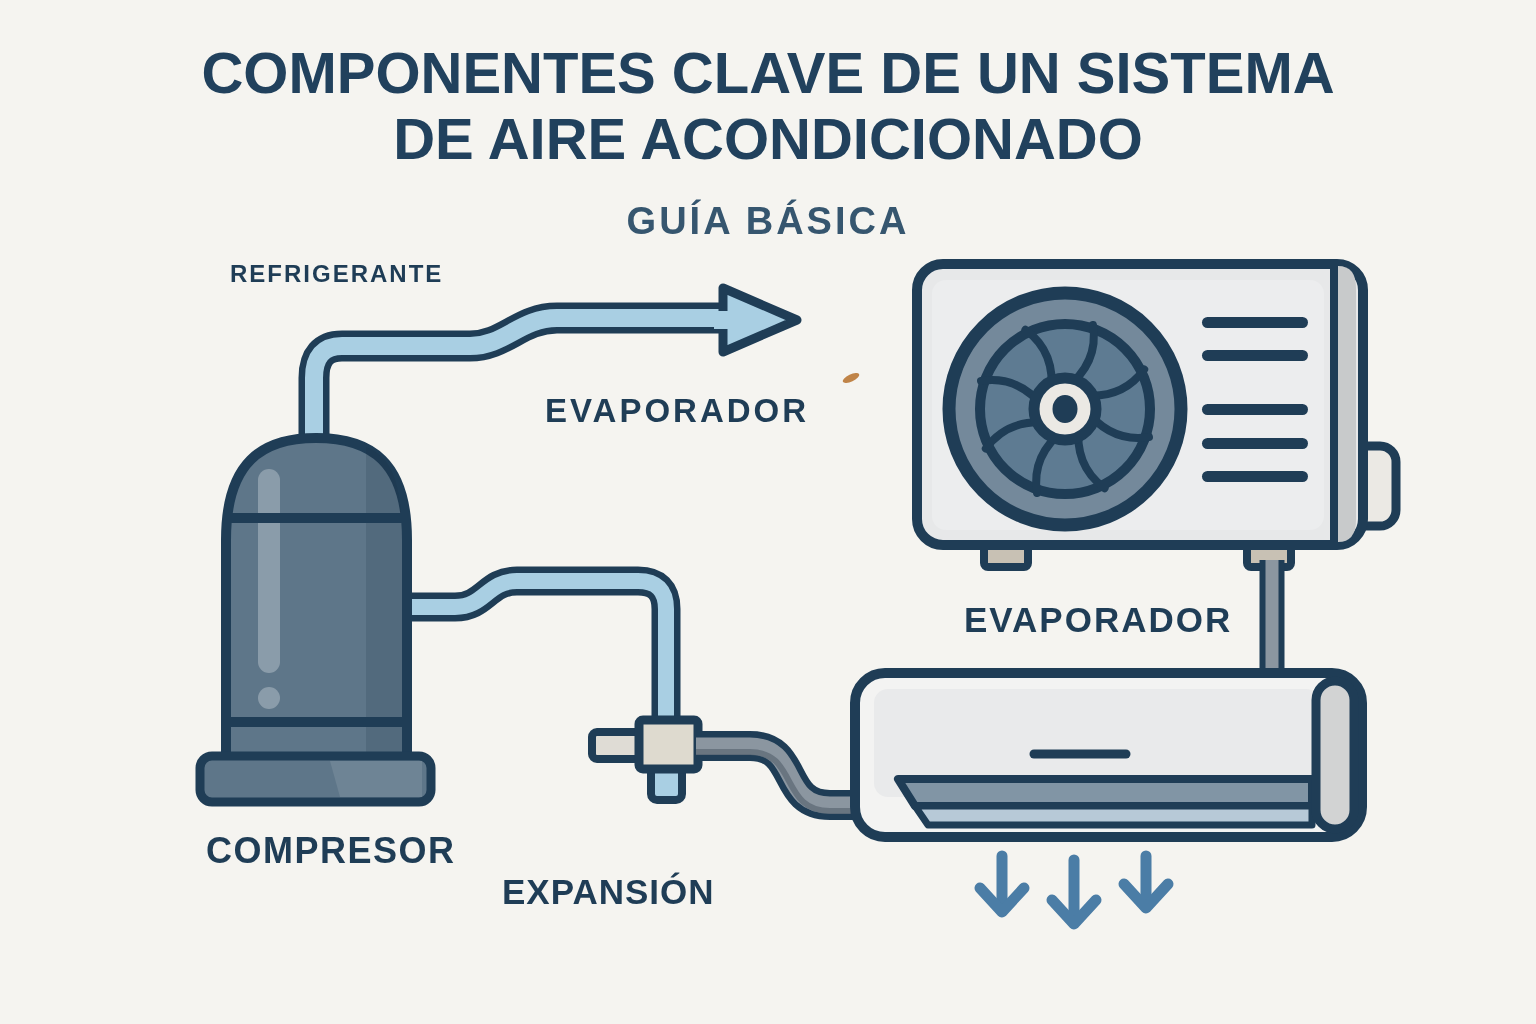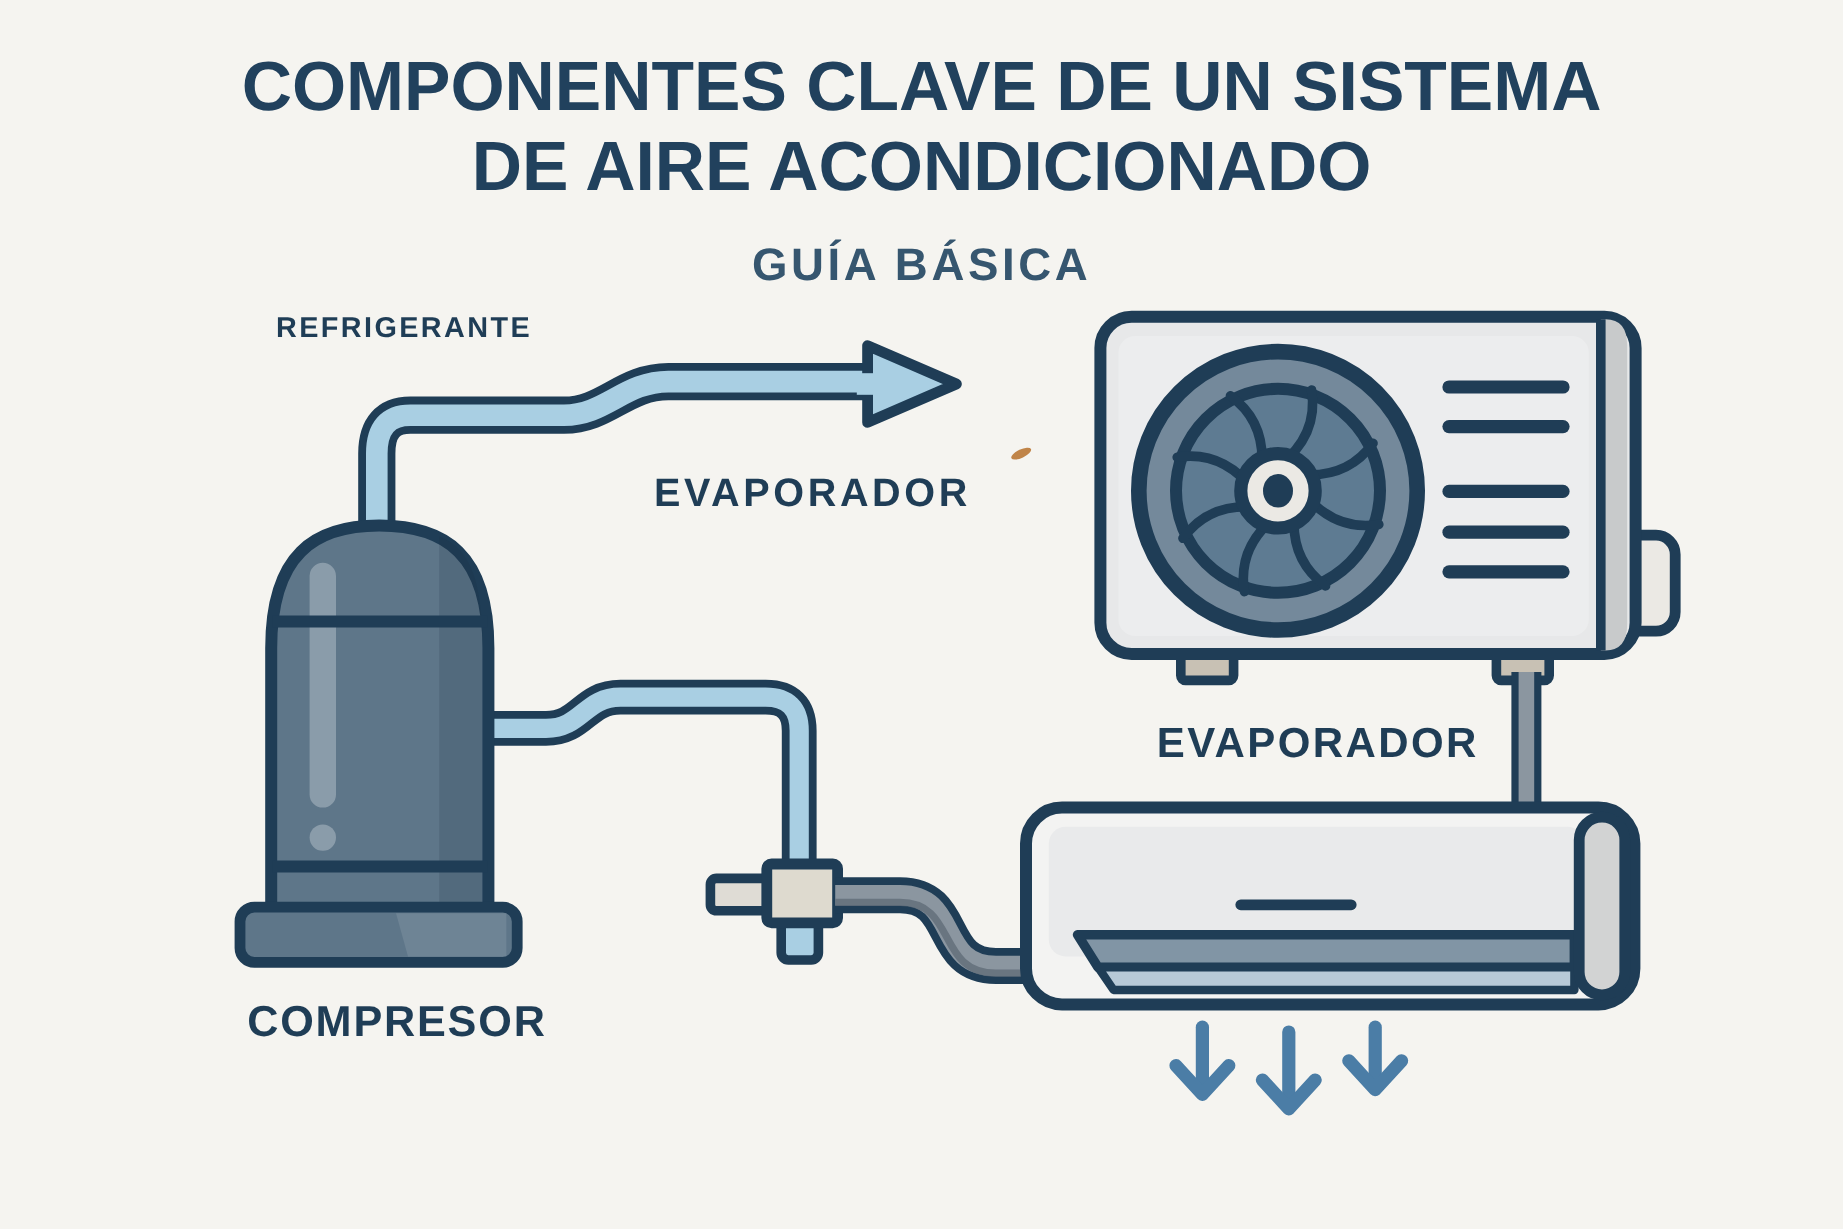--- a/index.html
+++ b/index.html
@@ -168,16 +168,17 @@
   <div class="title-wrap">
     <div class="title-line">COMPONENTES CLAVE DE UN SISTEMA</div>
     <div class="title-line">DE AIRE ACONDICIONADO</div>
     <div class="subtitle">GUÍA BÁSICA</div>
   </div>
 
   <div class="lbl lbl-refrigerante">REFRIGERANTE</div>
   <div class="lbl lbl-condensador">EVAPORADOR</div>
   <div class="lbl lbl-compresor">COMPRESOR</div>
   <div class="lbl lbl-valvula">
+    <div>EXPANSIÓN</div>
   </div>
   <div class="lbl lbl-evaporador">EVAPORADOR</div>
 
 </div>
 
 </body></html>

